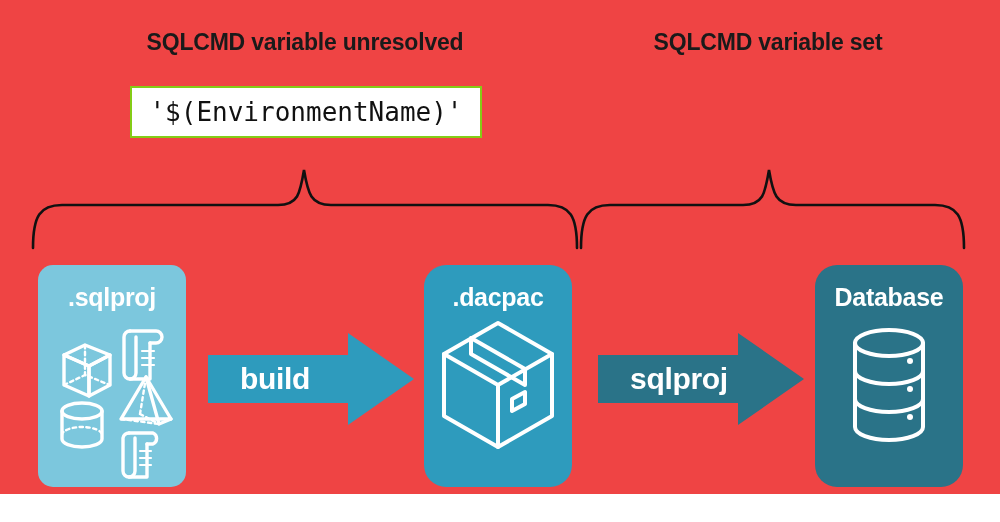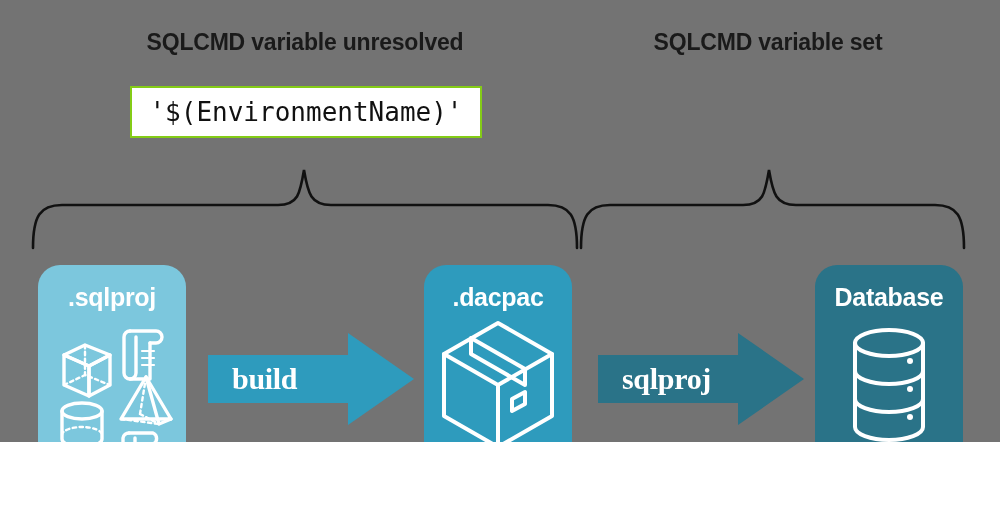--- a/index.html
+++ b/index.html
@@ -8,22 +8,22 @@
     padding: 0;
     background: #ffffff;
   }
   body {
     font-family: "Liberation Sans", sans-serif;
     -webkit-font-smoothing: antialiased;
   }
   #canvas {
     position: relative;
     width: 1000px;
-    height: 442px;
-    background: #737373;
+    height: 494px;
+    background: #ef4444;
     overflow: hidden;
   }
 
   
   .heading {
     position: absolute;
     font-family: "Liberation Sans", sans-serif;
     font-weight: bold;
     font-size: 23px;
     letter-spacing: -0.2px;
@@ -80,39 +80,39 @@
     color: #ffffff;
     white-space: nowrap;
   }
   .card-art {
     position: absolute;
     left: 0;
     top: 46px;
     width: 100%;
   }
 
-  #card-sqlproj  { left: 38px;  top: 265px; width: 148px; height: 222px; background: #7CC7DD; }
+  #card-sqlproj  { left: 38px;  top: 265px; width: 148px; height: 222px; background: #7CC7DD; border-radius: 15px; }
   #card-dacpac   { left: 424px; top: 265px; width: 148px; height: 222px; background: #2E9BBD; }
   #card-database { left: 815px; top: 265px; width: 148px; height: 222px; background: #2A7388; }
 
   
   .arrow {
     position: absolute;
     height: 96px;
   }
   .arrow-label {
     position: absolute;
     left: 0;
     top: 0;
     height: 96px;
     display: flex;
     align-items: center;
-    padding-left: 24px;
+    padding-left: 32px;
     box-sizing: border-box;
-    font-family: Liberation Serif, serif;
+    font-family: Liberation Sans, sans-serif;
     font-weight: bold;
     font-size: 30px;
     letter-spacing: -0.3px;
     color: #ffffff;
     white-space: nowrap;
   }
   #arrow-build  { left: 208px; top: 331px; width: 208px; }
   #arrow-deploy { left: 598px; top: 331px; width: 208px; }
 </style>
 </head>

